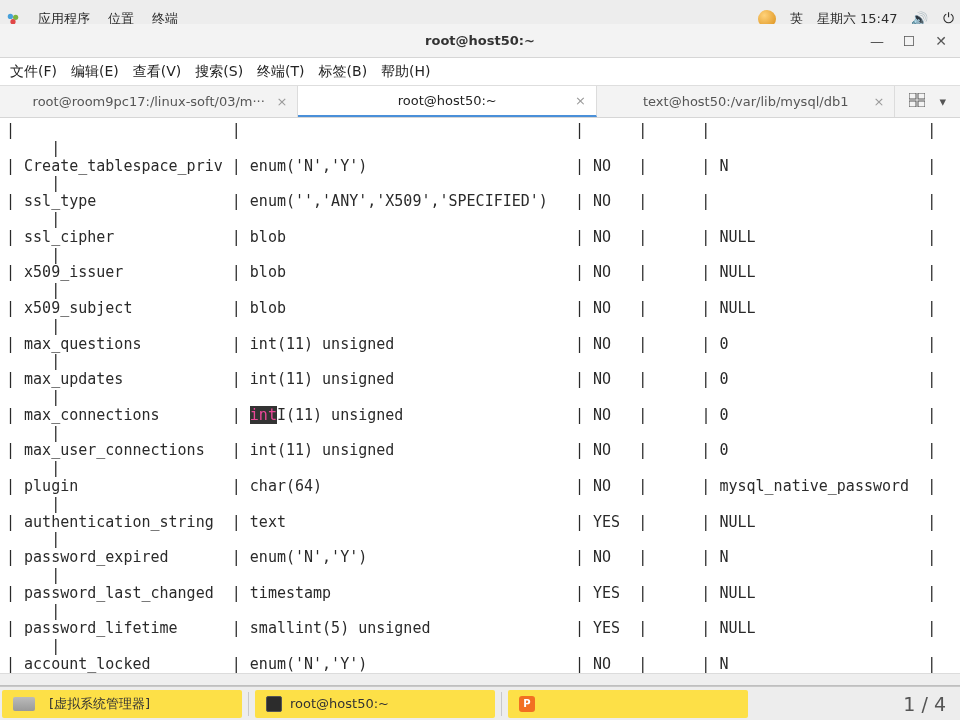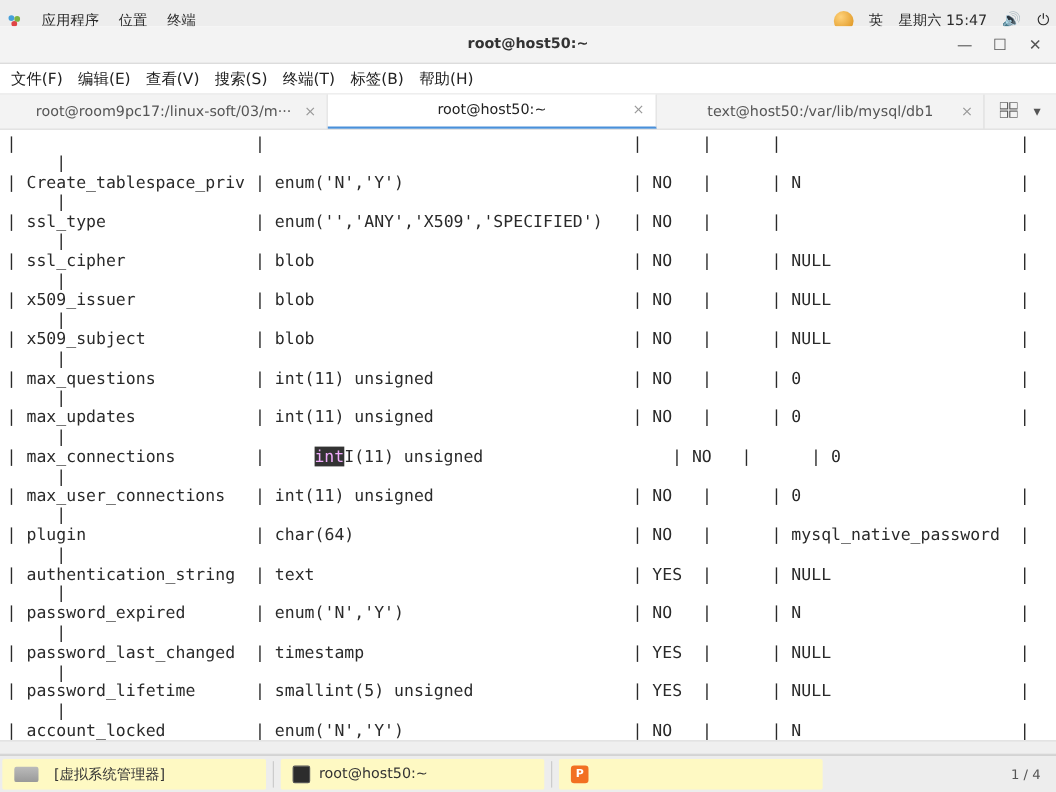--- a/index.html
+++ b/index.html
@@ -107,54 +107,54 @@
     color: #2a2a2a;
     font-family: "DejaVu Sans Mono","Liberation Mono",monospace;
     font-size: 15px;
     line-height: 17.8px;
     white-space: pre;
     padding: 4px 6px 0 6px;
     overflow: hidden;
   }
   .terminal .row { display:block; height:17.8px; }
   .cursor-hl {
-    background: #333; color:#f0abfc;margin-left:36px;
+    background: #333; color:#ec4899;
   }
   .scrollbar-h {
     height: 12px; background:#efefef; border-top:1px solid #dcdcdc;
     position: relative;
   }
 
   
   .bottom-panel {
     position: absolute; left:0; right:0; bottom:0; height:34px;
     background: #ededed; border-top:1px solid #c8c8c8;
     display:flex; align-items:center;
   }
   .task {
     height: 28px;
     margin: 0 2px; padding: 0 10px;
     display:flex; align-items:center; gap:8px;
-    background:#fef9c3;
+    background:#fde047;
     border:1px solid transparent;
     border-radius:2px; font-size:13px; color:#333;
     min-width: 240px;
   }
   .task.first { min-width: 240px; }
   .task .ticon {
     width:16px; height:16px; display:inline-block;
   }
   .task.term .ticon { background:#2c2c2c; border:1px solid #555; border-radius:2px; }
   .task.wps .ticon {
     background:#f27022; border-radius:3px;
     display:flex;align-items:center;justify-content:center;
     color:#fff;font-size:10px;font-weight:700;
   }
   .pager {
-    margin-left:auto; padding:0 14px; color:#555; font-size:12px;
+    margin-left:auto; padding:0 14px; color:#555; font-size:19px;
   }
   .divider {
     width:1px;height:24px;background:#c8c8c8;margin:0 4px;
   }
   .vmicon {
     width:22px; height:14px; display:inline-block; margin-right:6px;
     background: linear-gradient(#bbb,#999);
     border-radius:2px;
   }
 </style>

